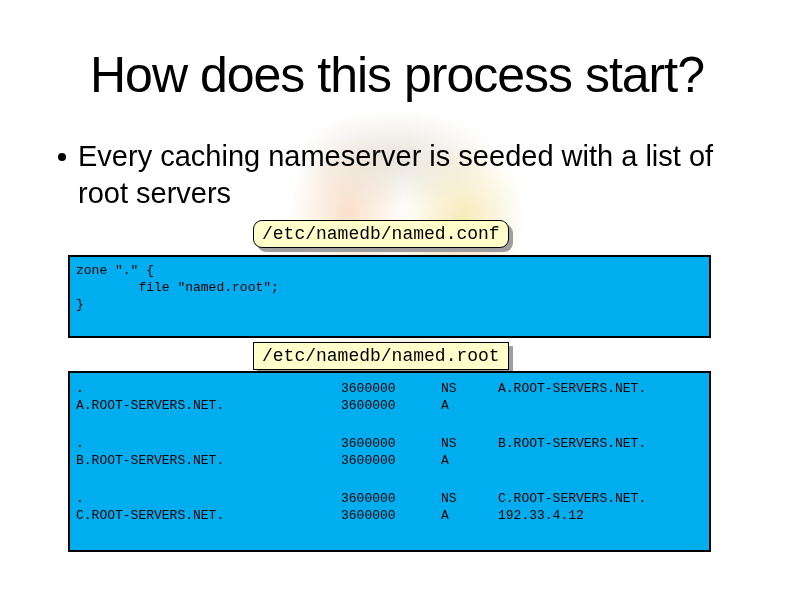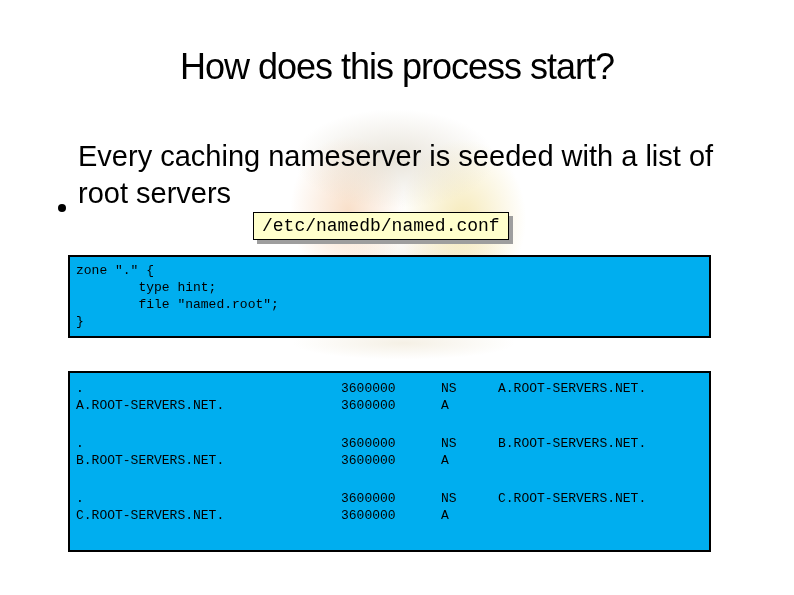--- a/index.html
+++ b/index.html
@@ -24,45 +24,45 @@
       radial-gradient(closest-side at 30% 44%, rgba(244,198,158,0.55), rgba(244,198,158,0) 62%),
       radial-gradient(closest-side at 67% 47%, rgba(240,220,140,0.6), rgba(240,220,140,0) 62%),
       radial-gradient(closest-side at 55% 70%, rgba(226,214,188,0.5), rgba(226,214,188,0) 70%),
       radial-gradient(closest-side at 48% 92%, rgba(230,218,190,0.4), rgba(230,218,190,0) 75%);
     z-index:0;
   }
   .layer{position:relative;z-index:1;}
   .title{
     position:absolute;left:0;right:0;top:46px;
     margin:0;text-align:center;
-    font-size:36px;font-weight:400;letter-spacing:-1px;
+    font-size:50px;font-weight:400;letter-spacing:-1px;
     color:var(--ink);
   }
   .bullet-row{
     position:absolute;left:58px;top:138px;width:696px;
-    display:flex;align-items:flex-end;
+    display:flex;align-items:flex-start;
   }
   .bullet-dot{
     flex:0 0 auto;width:8px;height:8px;border-radius:50%;
     background:var(--ink);margin:15px 12px 0 0;
   }
   .bullet-text{
     font-size:29px;line-height:37px;color:var(--ink);
   }
   .label-box{
     position:absolute;
     background:var(--label-fill);
     border:1px solid #000;
     box-shadow:4px 4px 0 var(--shadow);
     font-family:"Liberation Mono","DejaVu Sans Mono",monospace;
     font-size:18px;line-height:22px;
     padding:2px 8px;
     white-space:nowrap;
   }
-  .label-conf{left:253px;top:212px;}
+  .label-conf{left:253px;top:220px;border-radius:9px;}
   .label-root{left:253px;top:342px;}
   .code-box{
     position:absolute;left:68px;width:643px;
     background:var(--box-fill);
     border:2px solid #000;
     box-sizing:border-box;
     font-family:"Liberation Mono","DejaVu Sans Mono",monospace;
     font-size:13px;line-height:17px;
     color:#000;
   }
@@ -91,36 +91,38 @@
     <span class="bullet-text">Every caching nameserver is seeded with a list of root servers</span>
   </div>
 
   <div class="label-box label-conf layer">
     <span>/etc/namedb/named.conf</span>
   </div>
 
   <div class="code-box box-conf layer">
     <div id="conf-code">
         <div class="code-line">zone "." {</div>
-        <div class="code-line">        type hint;</div>
         <div class="code-line">        file "named.root";</div>
         <div class="code-line">}</div>
       </div>
   </div>
 
+  <div class="label-box label-root layer">
+    <span>/etc/namedb/named.root</span>
+  </div>
 
   <div class="code-box box-root layer">
     <div id="root-table">
         <div class="row-group">
           <div class="trow"><span>.</span><span>3600000</span><span>NS</span><span>A.ROOT-SERVERS.NET.</span></div>
           <div class="trow"><span>A.ROOT-SERVERS.NET.</span><span>3600000</span><span>A</span></div>
         </div>
         <div class="row-group">
           <div class="trow"><span>.</span><span>3600000</span><span>NS</span><span>B.ROOT-SERVERS.NET.</span></div>
           <div class="trow"><span>B.ROOT-SERVERS.NET.</span><span>3600000</span><span>A</span></div>
         </div>
         <div class="row-group">
           <div class="trow"><span>.</span><span>3600000</span><span>NS</span><span>C.ROOT-SERVERS.NET.</span></div>
-          <div class="trow"><span>C.ROOT-SERVERS.NET.</span><span>3600000</span><span>A</span></div>
+          <div class="trow"><span>C.ROOT-SERVERS.NET.</span><span>3600000</span><span>A</span><span>192.33.4.12</span></div>
         </div>
       </div>
   </div>
 </div>
 
 </body></html>

